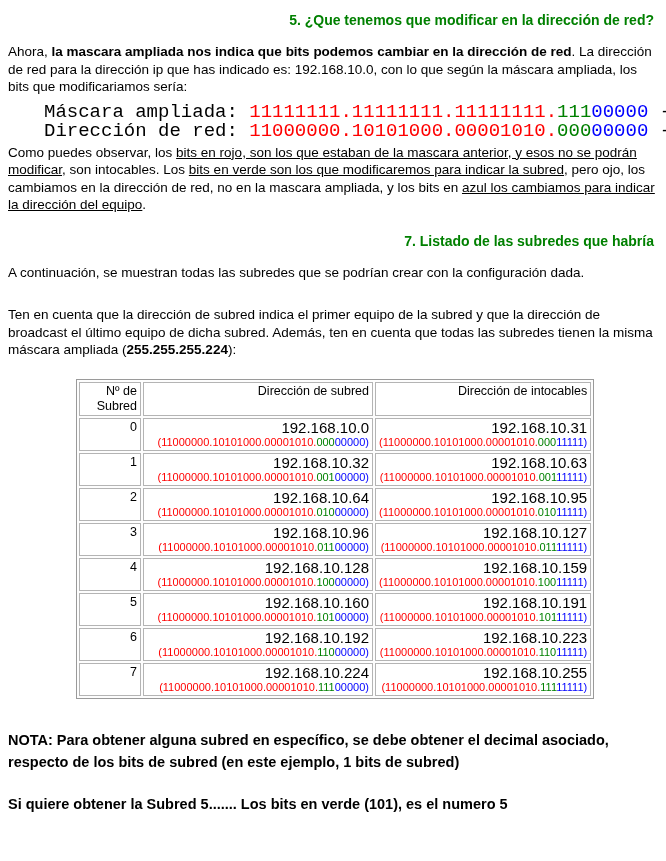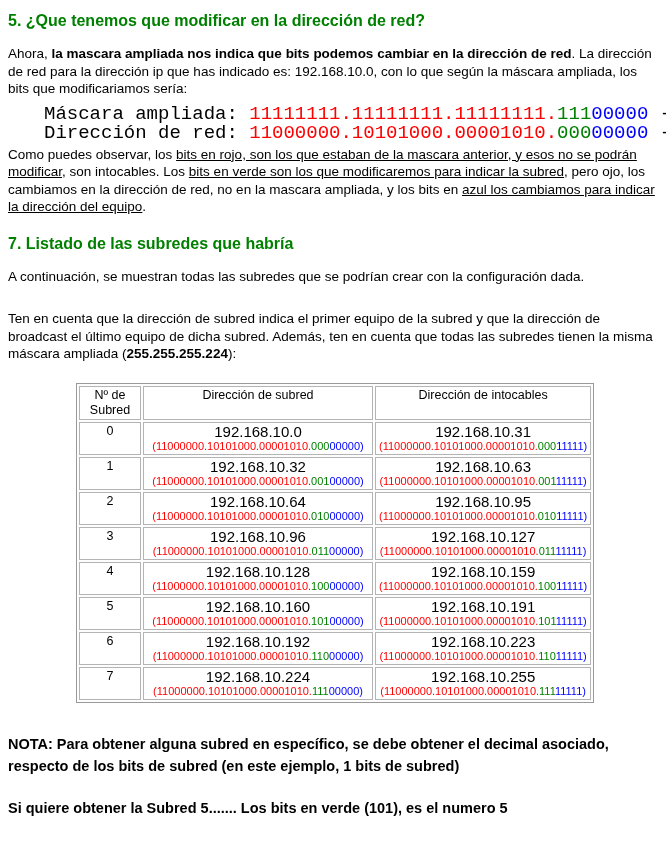--- a/index.html
+++ b/index.html
@@ -7,22 +7,23 @@
   }
   *{box-sizing:border-box;}
   html,body{margin:0;padding:0;background:#ffffff;}
   body{
     width:666px;height:861px;overflow:hidden;
     font-family:"Liberation Sans",sans-serif;
     font-size:13.5px;color:#000;
   }
   .page{padding:8px 12px 16px 8px;}
   .sec-heading{
-    color:var(--heading);font-weight:bold;font-size:16px;
+    color:var(--heading);font-weight:bold;font-size:14px;
     margin:4px 0 0 0;
+    text-align:right;
   }
   p{margin:0;line-height:17.5px;}
   .p-intro{margin-top:15px;width:646px;}
   .codeblock{
     font-family:"Liberation Mono","DejaVu Sans Mono",monospace;
     font-size:19px;line-height:19px;
     margin:7px 0 0 36px;white-space:pre;
   }
   .p-explain{margin-top:3px;width:650px;}
   .h6{margin-top:19px;}
@@ -35,21 +36,21 @@
   .c-green{color:var(--green);}
   .c-blue{color:var(--blue);}
   
   table.grid{
     border-collapse:separate;border-spacing:2px;
     border:1px solid #9a9a9a;background:#fdfdfd;
     margin:20px 0 0 68px;
   }
   table.grid td, table.grid th{
     border:1px solid #b4b4b4;background:#fff;
-    padding:1px 3px;vertical-align:top;text-align:center;
+    padding:1px 3px;vertical-align:top;text-align:right;
     font-weight:normal;font-size:12.5px;line-height:15px;
   }
   table.grid th{height:19px;}
   td.numcell{width:62px;text-align:center;vertical-align:middle;}
   th.numhead{width:62px;}
   td.addrcell{width:230px;}
   td.bccell{width:213px;}
   .ip{font-size:15px;line-height:15px;}
   .bin{font-size:11px;line-height:14px;letter-spacing:0;white-space:nowrap;}
   

